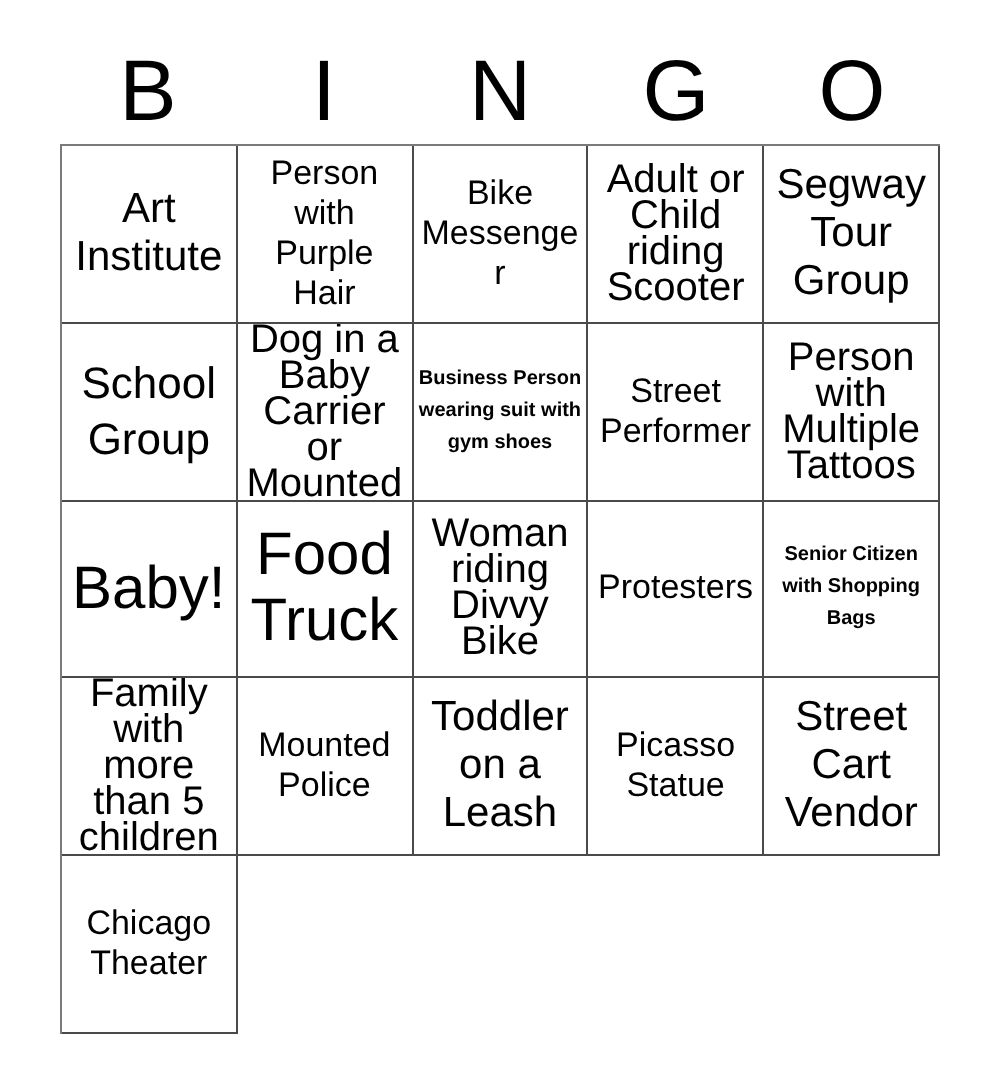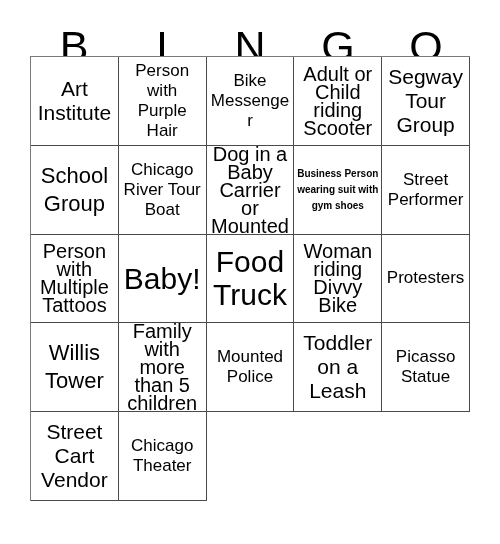--- a/index.html
+++ b/index.html
@@ -41,21 +41,21 @@
     font-weight: 400;
     letter-spacing: 0px;
     color: #000000;
     font-family: "Liberation Sans", sans-serif;
   }
 
   
   #bingo-grid {
     position: absolute;
     left: 30px;
-    top: 56px;
+    top: 72px;
     width: 440px;
     height: 445px;
     display: grid;
     grid-template-columns: repeat(5, 1fr);
     grid-template-rows: repeat(5, 1fr);
     border-top: 1px solid #7a7a7a;
     border-left: 1px solid #7a7a7a;
     background: #ffffff;
   }
 
@@ -115,23 +115,20 @@
       <div class="bingo-cell">
         <span class="cell-text sz-sm">Adult or Child riding Scooter</span>
       </div>
       <div class="bingo-cell">
         <span class="cell-text sz-lg">Segway Tour Group</span>
       </div>
       <div class="bingo-cell">
         <span class="cell-text sz-xl">School Group</span>
       </div>
       <div class="bingo-cell">
-        <span class="cell-text sz-md">Chicago River Tour Boat</span>
-      </div>
-      <div class="bingo-cell">
         <span class="cell-text sz-sm">Dog in a Baby Carrier or Mounted</span>
       </div>
       <div class="bingo-cell">
         <span class="cell-text sz-xs">Business Person wearing suit with gym shoes</span>
       </div>
       <div class="bingo-cell">
         <span class="cell-text sz-md">Street Performer</span>
       </div>
       <div class="bingo-cell">
         <span class="cell-text sz-sm">Person with Multiple Tattoos</span>
@@ -142,21 +139,21 @@
       <div class="bingo-cell">
         <span class="cell-text sz-xxl">Food Truck</span>
       </div>
       <div class="bingo-cell">
         <span class="cell-text sz-sm">Woman riding Divvy Bike</span>
       </div>
       <div class="bingo-cell">
         <span class="cell-text sz-md">Protesters</span>
       </div>
       <div class="bingo-cell">
-        <span class="cell-text sz-xl">Willis Tower</span>
+        <span class="cell-text sz-xs">Senior Citizen with Shopping Bags</span>
       </div>
       <div class="bingo-cell">
         <span class="cell-text sz-sm">Family with more than 5 children</span>
       </div>
       <div class="bingo-cell">
         <span class="cell-text sz-md">Mounted Police</span>
       </div>
       <div class="bingo-cell">
         <span class="cell-text sz-lg">Toddler on a Leash</span>
       </div>

